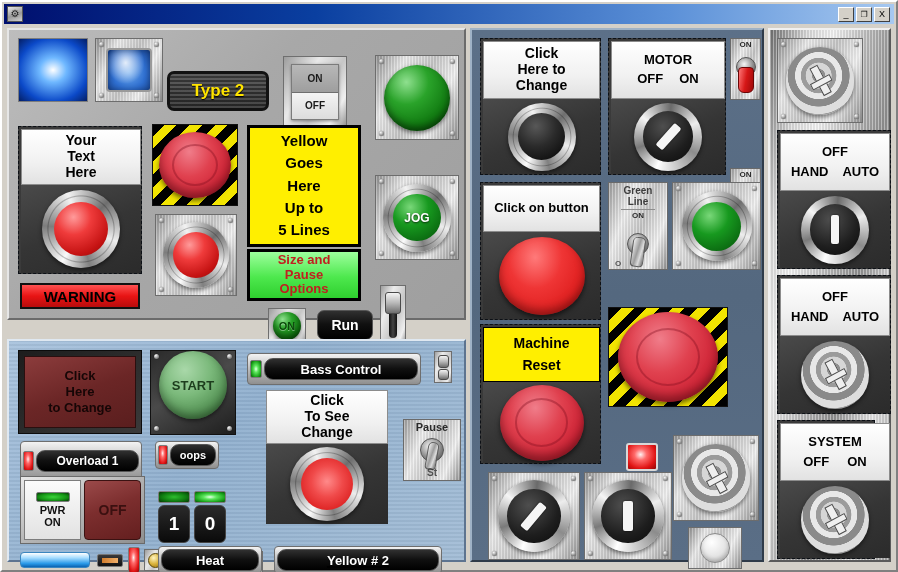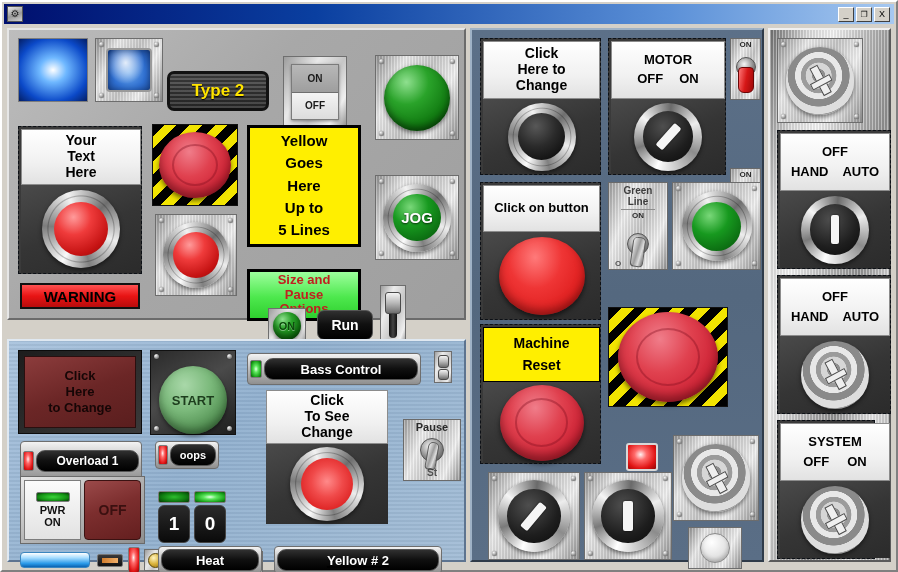--- a/index.html
+++ b/index.html
@@ -381,33 +381,33 @@
 
         <div class="w legend yellow" style="left:238px; top:95px; width:114px; height:122px; font-size:15px; border-width:3px; justify-content:space-evenly;">
           <span>Yellow</span>
           <span>Goes</span>
           <span>Here</span>
           <span>Up to</span>
           <span>5 Lines</span>
         </div>
 
         <div class="w legend" style="left:238px; top:219px; width:114px; height:52px; font-size:13px; color:#c02020;
-                    background:linear-gradient(180deg,#9dff9d,#4de84d 55%,#2ecf2e); border:3px solid #000;margin-top:20px;">
+                    background:linear-gradient(180deg,#9dff9d,#4de84d 55%,#2ecf2e); border:3px solid #000;">
           <span>Size and</span>
           <span>Pause</span>
           <span>Options</span>
         </div>
 
         <div class="w bezel" style="left:366px; top:145px; width:84px; height:85px;">
           <div class="screw tl"></div>
           <div class="screw tr"></div>
           <div class="screw bl"></div>
           <div class="screw br"></div>
           <div class="ringbtn" style="width:68px; height:68px;">
-            <div class="core green" style="font-size:15px;">JOG</div>
+            <div class="core green" style="font-size:12px;">JOG</div>
           </div>
         </div>
 
         <div class="w banner" style="left:11px; top:253px; width:120px; height:26px; font-size:15px;">WARNING</div>
 
         <div class="w plate" style="left:259px; top:278px; width:38px; height:36px; display:flex; align-items:center; justify-content:center;">
           <div class="dome green" style="width:28px; height:28px; display:flex; align-items:center; justify-content:center;
                       font-size:11px; font-weight:bold; color:#0a4a0a; text-shadow:0 1px 0 rgba(255,255,255,.4);">
             <span>ON</span>
           </div>
@@ -437,21 +437,21 @@
                       border:1px solid #2a0f0f; display:flex; flex-direction:column; align-items:center;
                       justify-content:center; color:#160606; font-weight:bold; font-size:13px; line-height:1.25;">
             <span>Click</span>
             <span>Here</span>
             <span>to Change</span>
           </div>
         </div>
 
         <div class="w" style="left:141px; top:9px; width:86px; height:85px;
                     background:linear-gradient(150deg,#2a2a2a,#4a4a4a 45%,#1e1e1e); border:1px solid #111;
-                    display:flex; align-items:flex-end; justify-content:center;">
+                    display:flex; align-items:flex-start; justify-content:center;">
           <div class="screw tl"></div>
           <div class="screw tr"></div>
           <div class="screw bl"></div>
           <div class="screw br"></div>
           <div style="width:68px; height:68px; border-radius:50%;
                       background:radial-gradient(circle at 38% 28%, #a9d8a9, #7bb97b 40%, #4e8c4e 75%, #336033);
                       box-shadow:inset 0 -4px 8px rgba(0,0,0,.35), 0 2px 4px rgba(0,0,0,.5);
                       display:flex; align-items:center; justify-content:center;
                       color:#1d3d1d; font-weight:bold; font-size:13px;">
             <span>START</span>

